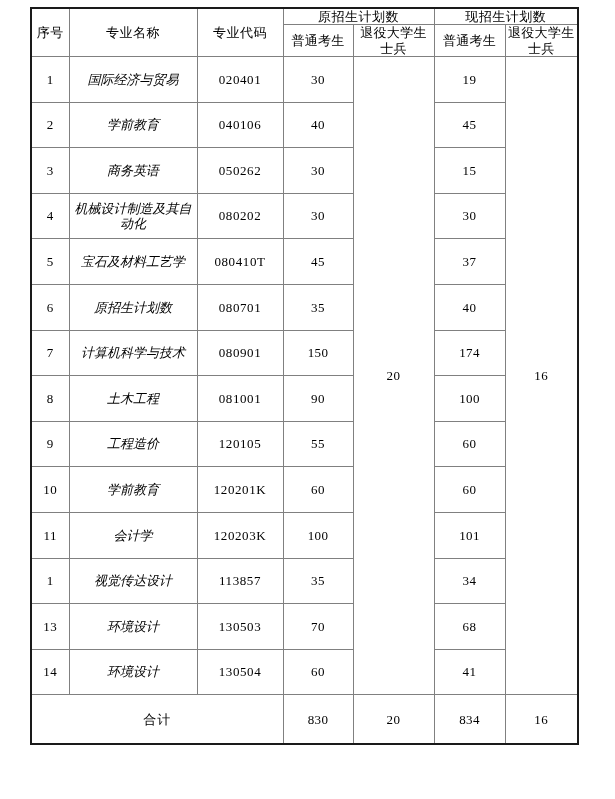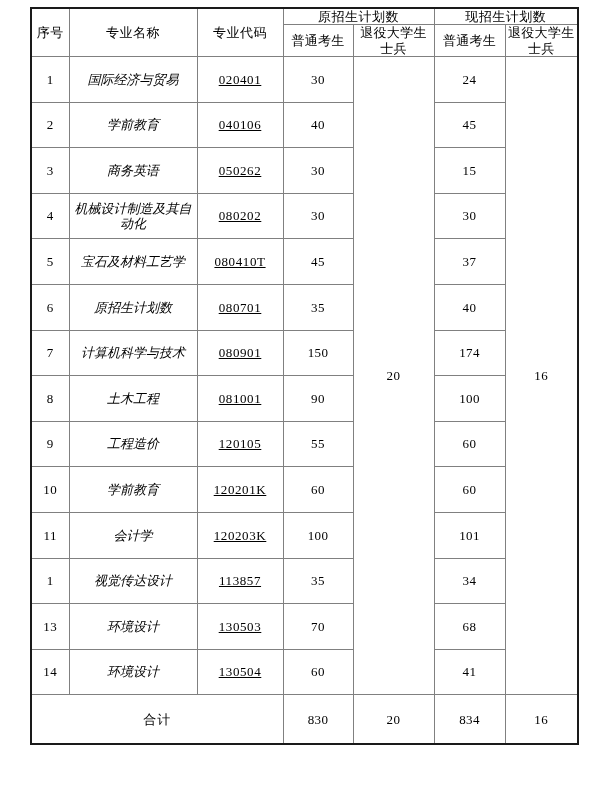--- a/index.html
+++ b/index.html
@@ -70,21 +70,20 @@
   .col-cur-v   { width: 73px; }
 
   .cell-name {
     font-size: 13px;
     line-height: 1.2;
     font-style: italic;
   }
   .cell-code {
     font-size: 13px;
     letter-spacing: 0.6px;
-    text-decoration: underline;
   }
   .cell-num {
     font-size: 13px;
     letter-spacing: 0.4px;
   }
   .cell-vet {
     font-size: 13px;
     letter-spacing: 0.4px;
   }
 
@@ -129,21 +128,21 @@
       </tr>
     </thead>
     <tbody>
 
       <tr class="row-body">
         <td class="cell-num">1</td>
         <td class="cell-name">国际经济与贸易</td>
         <td class="cell-code">020401</td>
         <td class="cell-num">30</td>
         <td class="cell-vet" rowspan="14">20</td>
-        <td class="cell-num">24</td>
+        <td class="cell-num">19</td>
         <td class="cell-vet" rowspan="14">16</td>
       </tr>
 
       <tr class="row-body">
         <td class="cell-num">2</td>
         <td class="cell-name">学前教育</td>
         <td class="cell-code">040106</td>
         <td class="cell-num">40</td>
         <td class="cell-num">45</td>
       </tr>

